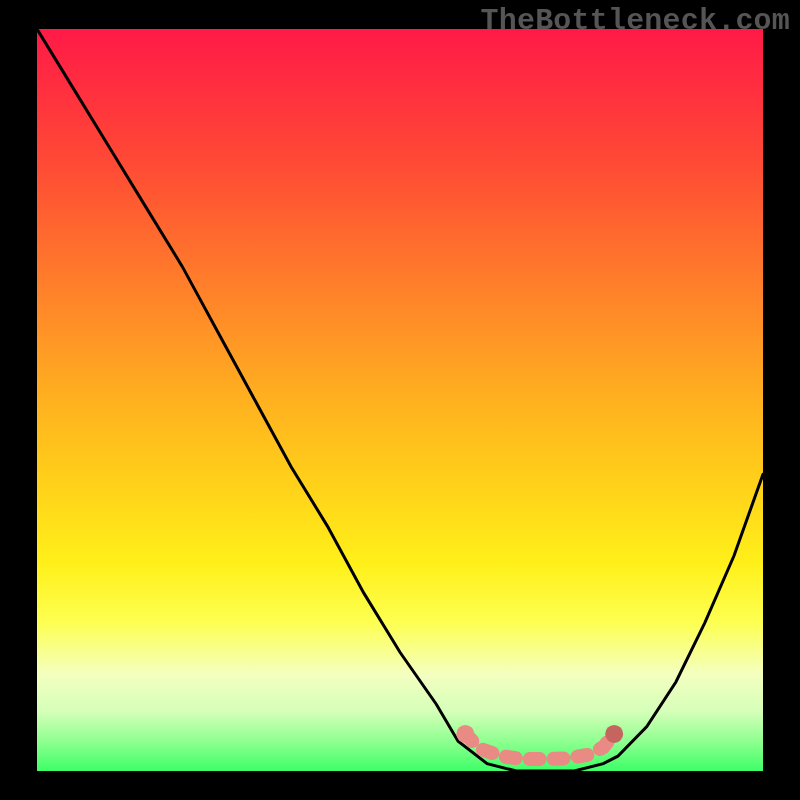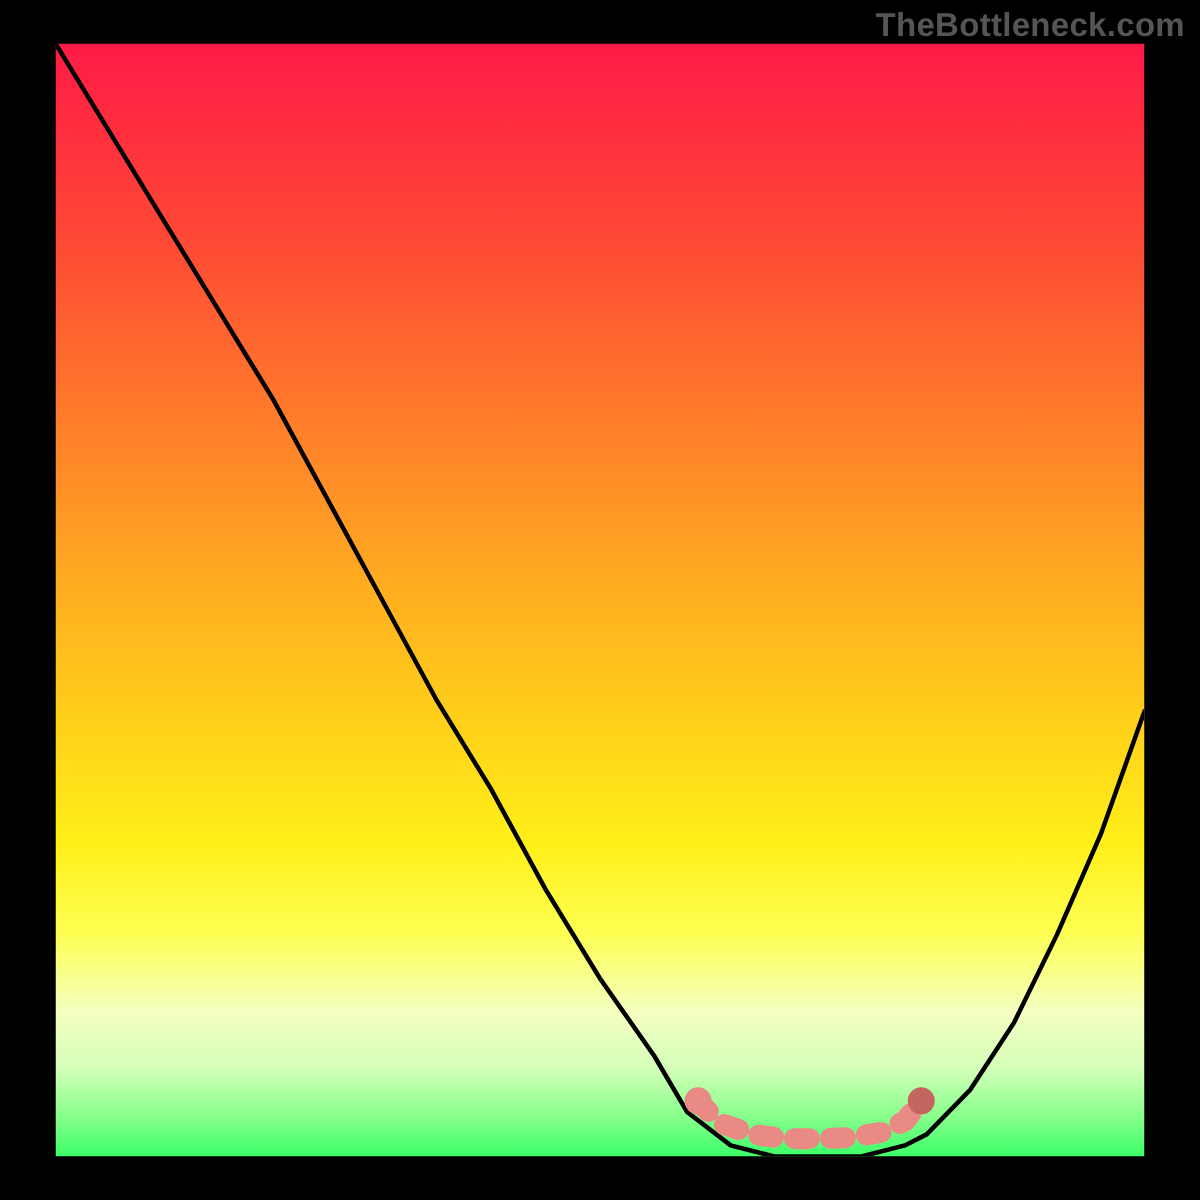--- a/index.html
+++ b/index.html
@@ -14,24 +14,25 @@
   .stage {
     position: relative;
     width: 800px;
     height: 800px;
   }
   .attribution {
     position: absolute;
     top: 4px;
     right: 10px;
     color: #555;
-    font-size: 22px;
+    font-size: 30px;
     font-weight: bold;
     letter-spacing: 0.2px;
     z-index: 10;
+    font-family: Liberation Mono, monospace;
   }
   .plot-area {
     position: absolute;
     left: 37px;
     top: 29px;
     width: 726px;
     height: 742px;
     overflow: hidden;
   }
   .gradient-bg {

